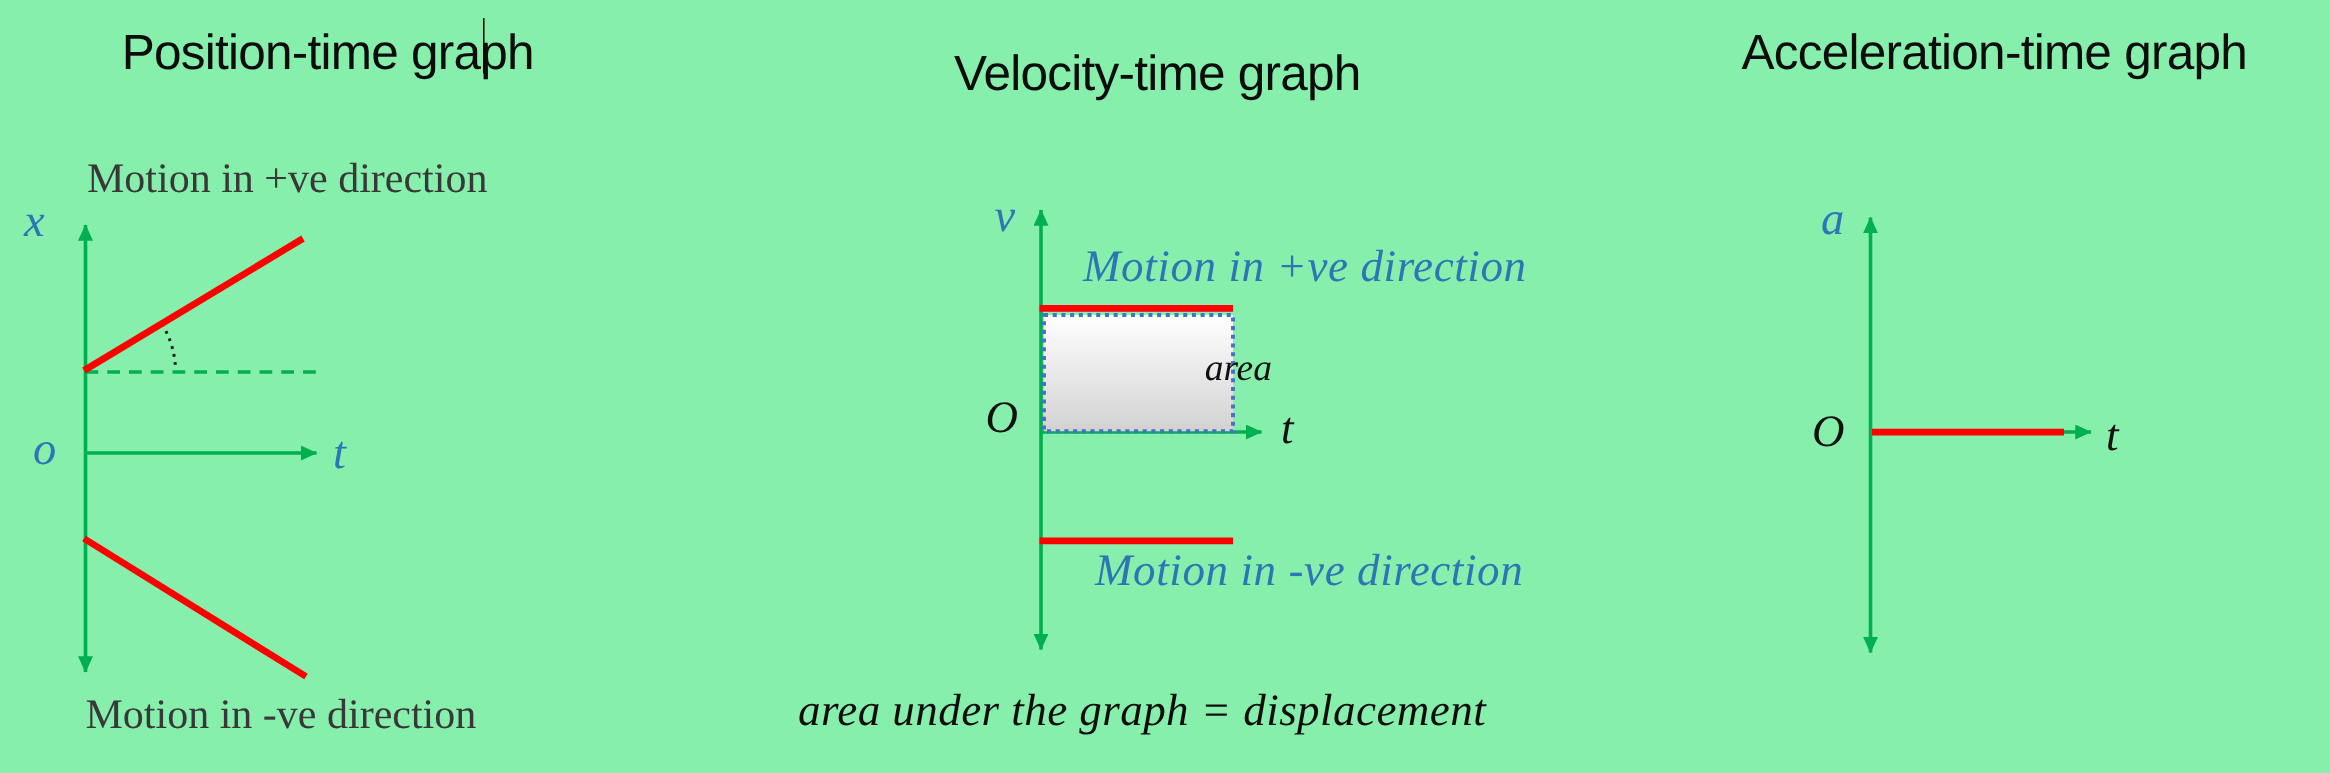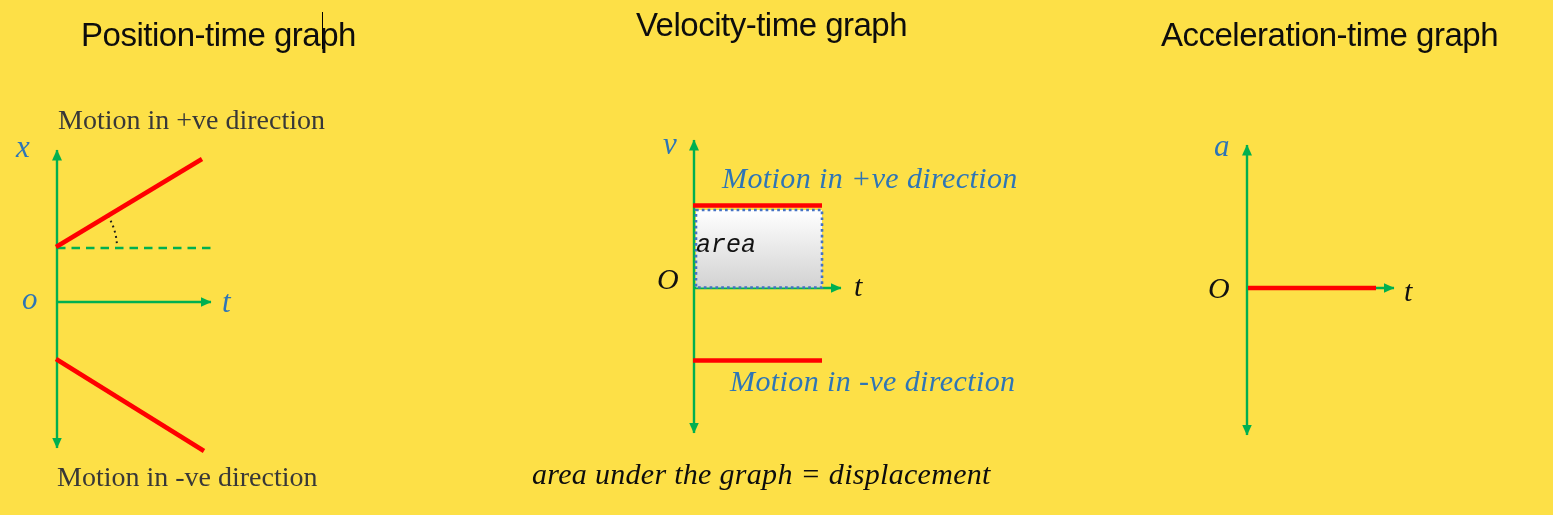--- a/index.html
+++ b/index.html
@@ -1,33 +1,33 @@
 <!DOCTYPE html>
 <html><head>
 <meta charset="utf-8">
 <style>
   html,body { margin:0; padding:0; background:#ffffff; }
   .canvas {
-    position:relative; width:1553px; height:515px; background:#fde047;
+    position:relative; width:1553px; height:515px; background:#86efac;
     overflow:hidden; font-family:"Liberation Sans", sans-serif;
   }
   .canvas svg { position:absolute; left:0; top:0; }
   .lbl { position:absolute; line-height:1; white-space:nowrap; }
   .title {
     font-family:"Liberation Sans", sans-serif; font-size:33px; letter-spacing:-0.5px;
     color:#0d0d0d; text-align:center;
   }
   .serif-dark { font-family:"Liberation Serif", serif; font-size:28px; color:#383838; }
   .blue-it { font-family:"Liberation Serif", serif; font-style:italic; color:#2E75B6; }
   .axis-lab { font-size:31px; }
   .annot { font-size:30px; letter-spacing:0.4px; }
   .black-it { font-family:"Liberation Serif", serif; font-style:italic; font-size:30px; color:#111111; }
   .orange-it { font-family:"Liberation Serif", serif; font-size:28px; color:#C55A11; }
   .footnote { font-family:"Liberation Serif", serif; font-style:italic; font-size:30px; color:#0d0d0d; letter-spacing:0.3px; }
-  .area-lab { font-family:Liberation Mono, monospace; font-style:italic; font-size:25px; color:#111111; text-align:left; }
+  .area-lab { font-family:Liberation Serif, serif; font-style:italic; font-size:25px; color:#111111; text-align:right;padding-left:26px; }
   .caret { position:absolute; width:1.6px; height:37px; background:#000000; }
 </style>
 </head>
 <body>
 
 <div class="canvas">
 
   <svg width="1553" height="515" viewBox="0 0 1553 515">
     <defs>
       <marker id="ah" markerUnits="userSpaceOnUse" markerWidth="14" markerHeight="12" refX="10.5" refY="5" orient="auto">
@@ -67,21 +67,21 @@
   </svg>
 
   <div class="lbl title" style="left:66px; top:18px; width:305px;">Position-time graph</div>
   <div class="caret" style="left:321.5px; top:12px;"></div>
   <div class="lbl serif-dark" style="left:58px; top:106px;">Motion in +ve direction</div>
   <div class="lbl blue-it axis-lab" style="left:16px; top:131px;">x</div>
   <div class="lbl blue-it axis-lab" style="left:22px; top:283px;">o</div>
   <div class="lbl blue-it axis-lab" style="left:222px; top:286px;">t</div>
   <div class="lbl serif-dark" style="left:57px; top:463px;">Motion in -ve direction</div>
 
-  <div class="lbl title" style="left:619px; top:8px; width:305px;">Velocity-time graph</div>
+  <div class="lbl title" style="left:619px; top:32px; width:305px;">Velocity-time graph</div>
   <div class="lbl blue-it axis-lab" style="left:663px; top:128px;">v</div>
   <div class="lbl blue-it annot" style="left:722px; top:163px;">Motion in +ve direction</div>
   <div class="lbl area-lab" style="left:696px; top:233px; width:126px;">area</div>
   <div class="lbl black-it" style="left:657px; top:264px;">O</div>
   <div class="lbl black-it" style="left:854px; top:271px;">t</div>
   <div class="lbl blue-it annot" style="left:730px; top:366px;">Motion in -ve direction</div>
   <div class="lbl title" style="left:1152px; top:18px; width:355px;">Acceleration-time graph</div>
 
   <div class="lbl footnote" style="left:532px; top:459px;">area under the graph = displacement</div>
   <div class="lbl blue-it axis-lab" style="left:1214px; top:130px;">a</div>

